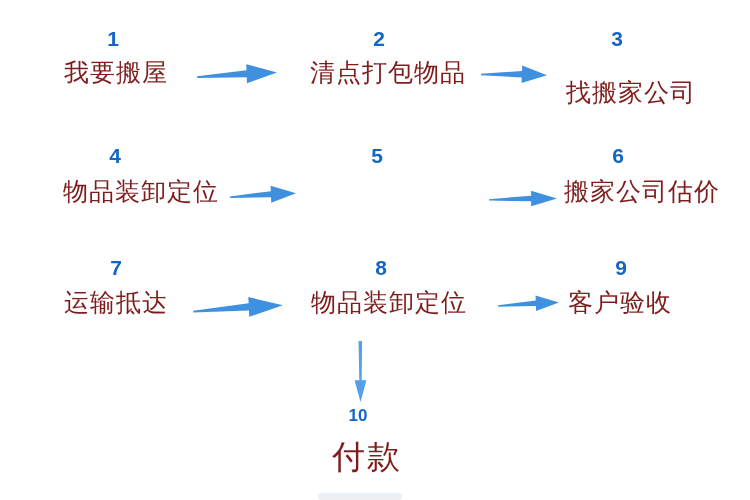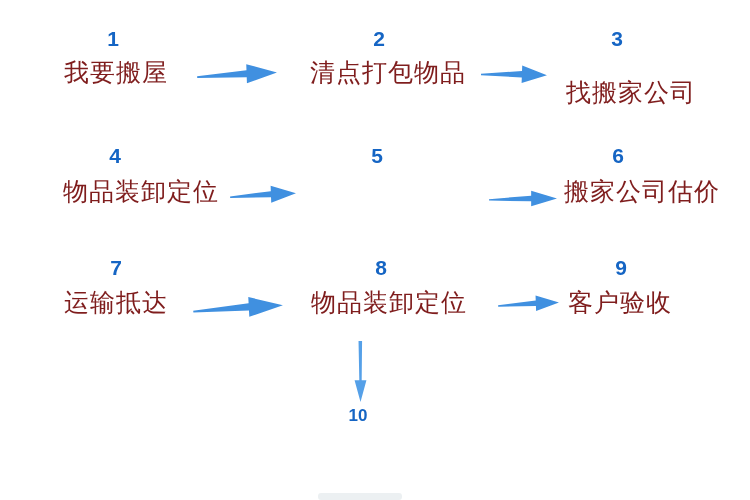--- a/index.html
+++ b/index.html
@@ -105,20 +105,21 @@
   <div class="num n7">7</div>
   <div class="label l7">运输抵达</div>
 
   <div class="num n8">8</div>
   <div class="label l8">物品装卸定位</div>
 
   <div class="num n9">9</div>
   <div class="label l9">客户验收</div>
 
   <div class="num n10">10</div>
+  <div class="label l10 label-big">付款</div>
 
   <svg class="arrow a1" viewBox="0 0 100 30" preserveAspectRatio="none">
     <polygon points="0,16 62,11 62,4 100,15 62,26 62,19 0,18" fill="#4090e0"></polygon>
   </svg>
   <svg class="arrow a2" viewBox="0 0 100 30" preserveAspectRatio="none">
     <polygon points="0,16 62,11 62,4 100,15 62,26 62,19 0,18" fill="#4090e0"></polygon>
   </svg>
   <svg class="arrow a3" viewBox="0 0 100 30" preserveAspectRatio="none">
     <polygon points="0,16 62,11 62,4 100,15 62,26 62,19 0,18" fill="#4090e0"></polygon>
   </svg>

